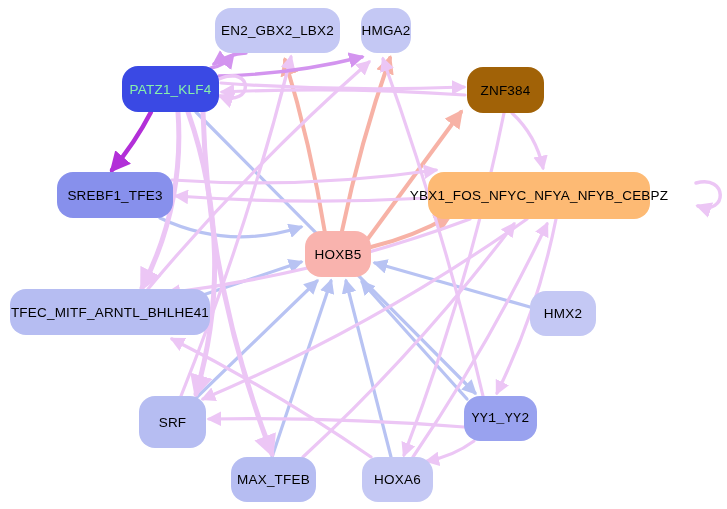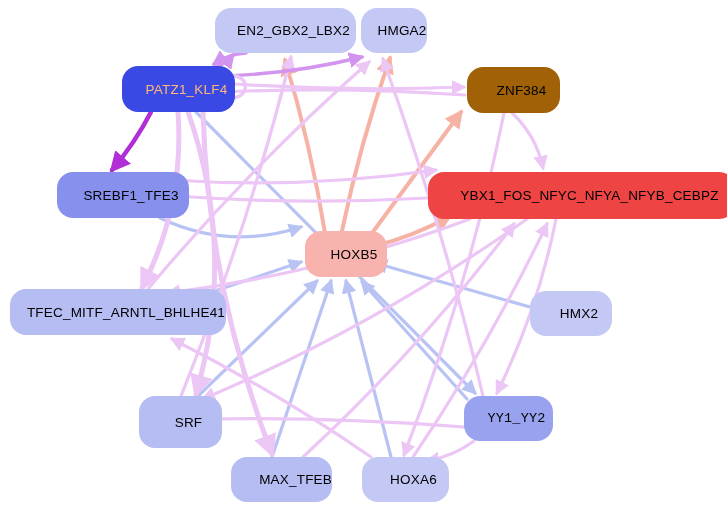--- a/index.html
+++ b/index.html
@@ -4,21 +4,21 @@
 <style>
   html,body{margin:0;padding:0;background:#ffffff;}
   .canvas{
     position:relative;width:727px;height:509px;background:#ffffff;overflow:hidden;
     font-family:"Liberation Sans",sans-serif;
   }
   #edge-layer{position:absolute;left:0;top:0;width:727px;height:509px;}
   .node{
     position:absolute;display:flex;align-items:center;justify-content:center;
     border-radius:16px;font-size:13.5px;color:#000;white-space:nowrap;
-    letter-spacing:0.2px;user-select:none;padding-left:16px;
+    letter-spacing:0.2px;user-select:none;
   }
   .node span{pointer-events:none;}
 </style>
 </head>
 <body>
 
 <div class="canvas">
   <svg id="edge-layer" width="727" height="509" viewBox="0 0 727 509">
     <defs id="arrow-defs">
         <marker id="arrow-salmon" markerUnits="strokeWidth" markerWidth="4.6" markerHeight="4.6" refX="3.8" refY="2.3" orient="auto" viewBox="0 0 4.6 4.6">
@@ -78,47 +78,47 @@
         <path d="M 696 183 C 728 174, 728 216, 698 206" fill="none" stroke="#ecc6f5" stroke-width="3.5" stroke-linecap="round" marker-end="url(#arrow-violet)"></path>
       </g>
   </svg>
   <div id="node-layer">
       <div class="node" style="left: 215px; top: 8px; width: 125px; height: 45px; background: rgb(196, 200, 244); color: rgb(0, 0, 0);">
         <span>EN2_GBX2_LBX2</span>
       </div>
       <div class="node" style="left: 361px; top: 8px; width: 50px; height: 45px; background: rgb(196, 200, 244); color: rgb(0, 0, 0);">
         <span>HMGA2</span>
       </div>
-      <div class="node" style="left: 122px; top: 66px; width: 97px; height: 46px; background: rgb(58, 73, 228); color: #fdba74;">
+      <div class="node" style="left: 122px; top: 66px; width: 97px; height: 46px; background: rgb(58, 73, 228); color: #86efac;">
         <span>PATZ1_KLF4</span>
       </div>
       <div class="node" style="left: 467px; top: 67px; width: 77px; height: 46px; background: #a16207; color: rgb(0, 0, 0);">
         <span>ZNF384</span>
       </div>
       <div class="node" style="left: 57px; top: 172px; width: 116px; height: 46px; background: rgb(135, 144, 236); color: rgb(0, 0, 0);">
         <span>SREBF1_TFE3</span>
       </div>
-      <div class="node" style="left: 428px; top: 172px; width: 291px; height: 47px; background: #ef4444; color: rgb(0, 0, 0);">
+      <div class="node" style="left: 428px; top: 172px; width: 222px; height: 47px; background: #fdba74; color: rgb(0, 0, 0);">
         <span>YBX1_FOS_NFYC_NFYA_NFYB_CEBPZ</span>
       </div>
       <div class="node" style="left: 305px; top: 231px; width: 66px; height: 46px; background: rgb(249, 179, 174); color: rgb(0, 0, 0);">
         <span>HOXB5</span>
       </div>
       <div class="node" style="left: 10px; top: 289px; width: 200px; height: 46px; background: rgb(182, 189, 242); color: rgb(0, 0, 0);">
         <span>TFEC_MITF_ARNTL_BHLHE41</span>
       </div>
       <div class="node" style="left: 530px; top: 291px; width: 66px; height: 45px; background: rgb(196, 200, 244); color: rgb(0, 0, 0);">
         <span>HMX2</span>
       </div>
       <div class="node" style="left: 139px; top: 396px; width: 67px; height: 52px; background: rgb(182, 189, 242); color: rgb(0, 0, 0);">
         <span>SRF</span>
       </div>
       <div class="node" style="left: 464px; top: 396px; width: 73px; height: 45px; background: rgb(153, 162, 239); color: rgb(0, 0, 0); font-family: Liberation Mono, monospace;">
         <span>YY1_YY2</span>
       </div>
-      <div class="node" style="left: 231px; top: 457px; width: 85px; height: 45px; background: rgb(182, 189, 242); color: rgb(0, 0, 0); justify-content: flex-end;">
+      <div class="node" style="left: 231px; top: 457px; width: 85px; height: 45px; background: rgb(182, 189, 242); color: rgb(0, 0, 0);">
         <span>MAX_TFEB</span>
       </div>
       <div class="node" style="left: 362px; top: 457px; width: 71px; height: 45px; background: rgb(196, 200, 244); color: rgb(0, 0, 0);">
         <span>HOXA6</span>
       </div>
     </div>
 </div>
 
 </body></html>

